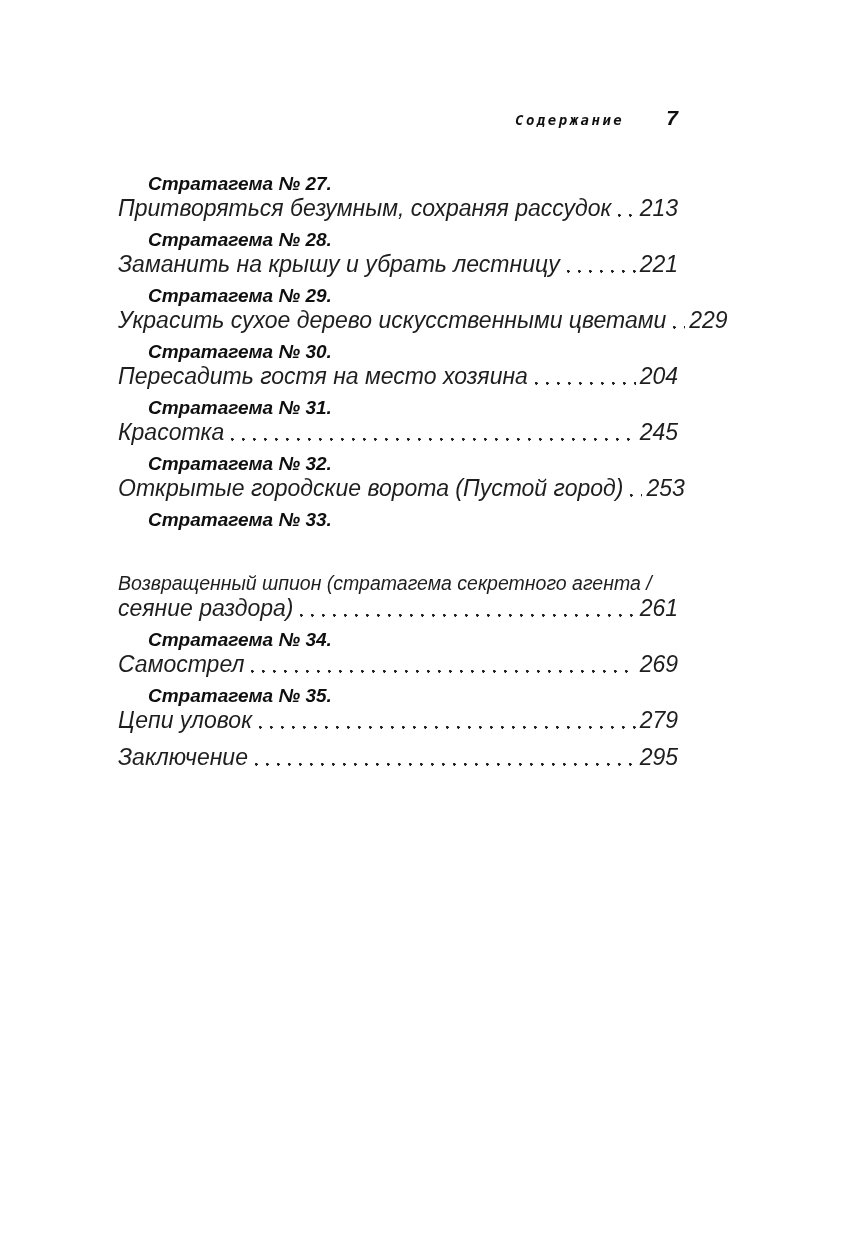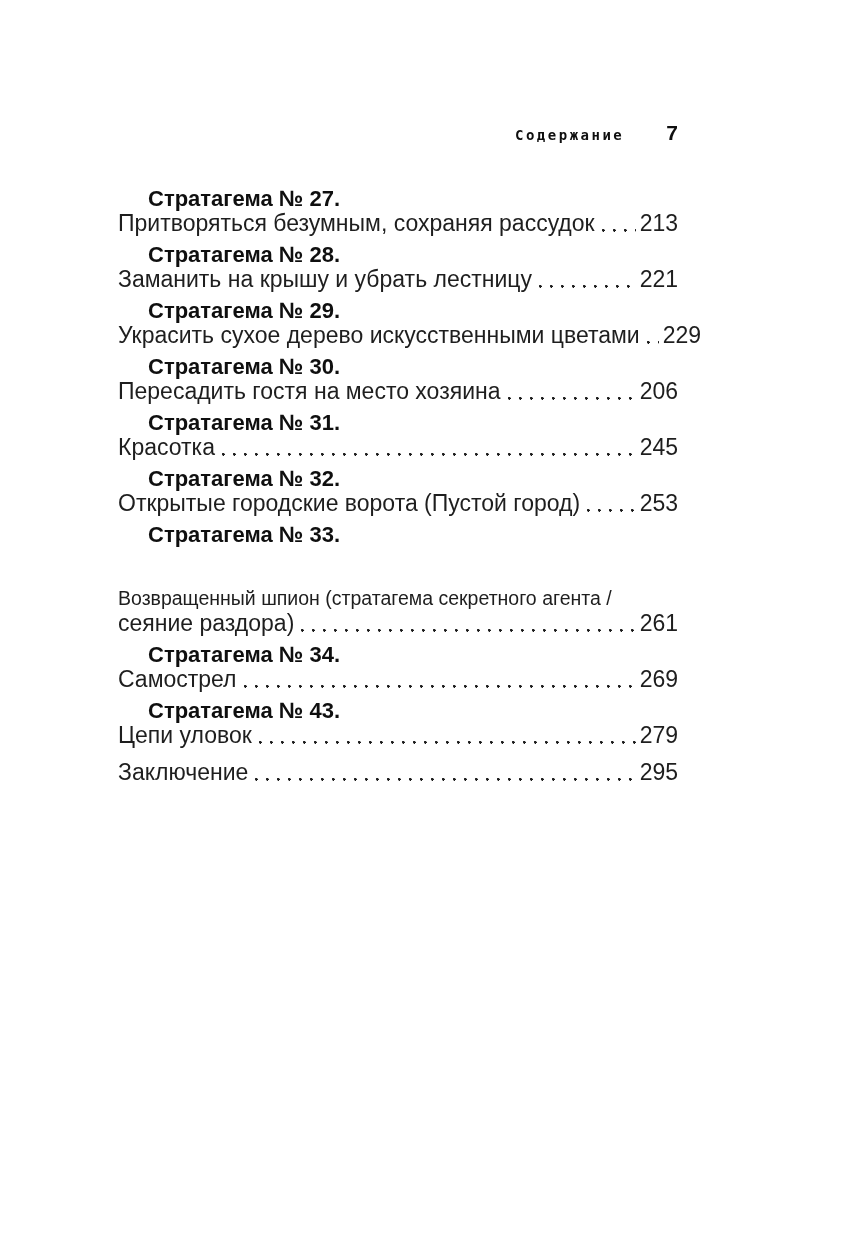--- a/index.html
+++ b/index.html
@@ -12,22 +12,23 @@
     width: 844px;
     height: 1240px;
     background: var(--background);
     font-family: "Liberation Sans", "DejaVu Sans", sans-serif;
     color: var(--text);
     overflow: hidden;
   }
   .page {
     position: absolute;
     left: 118px;
-    top: 121px;
+    top: 106px;
     width: 560px;
+    font-style: italic;
   }
   .toc-header {
     display: flex;
     justify-content: flex-end;
     align-items: baseline;
     gap: 42px;
     margin-bottom: 41px;
   }
   .toc-header-title {
     font-family: "DejaVu Sans Mono", "Liberation Mono", monospace;
@@ -38,21 +39,21 @@
   }
   .toc-header-pagenum {
     font-size: 21px;
     font-weight: bold;
     color: var(--heading);
   }
   .entry { margin-bottom: 6px; }
   .entry-heading {
     padding-left: 30px;
     font-weight: bold;
-    font-size: 22px;
+    font-size: 19px;
     line-height: 25px;
     color: var(--heading);
   }
   .entry-title-line {
     font-size: 19.5px;
     line-height: 25px;
     color: var(--text);
     margin-top: 39px;
   }
   .entry-line {
@@ -115,21 +116,21 @@
         <span class="dot-leader"></span>
         <span class="entry-page">229</span>
       </div>
     </div>
 
     <div class="entry">
       <div class="entry-heading">Стратагема № 30.</div>
       <div class="entry-line">
         <span class="entry-title">Пересадить гостя на место хозяина</span>
         <span class="dot-leader"></span>
-        <span class="entry-page">206</span>
+        <span class="entry-page">204</span>
       </div>
     </div>
 
     <div class="entry">
       <div class="entry-heading">Стратагема № 31.</div>
       <div class="entry-line">
         <span class="entry-title">Красотка</span>
         <span class="dot-leader"></span>
         <span class="entry-page">245</span>
       </div>
@@ -157,21 +158,21 @@
     <div class="entry">
       <div class="entry-heading">Стратагема № 34.</div>
       <div class="entry-line">
         <span class="entry-title">Самострел</span>
         <span class="dot-leader"></span>
         <span class="entry-page">269</span>
       </div>
     </div>
 
     <div class="entry">
-      <div class="entry-heading">Стратагема № 43.</div>
+      <div class="entry-heading">Стратагема № 35.</div>
       <div class="entry-line">
         <span class="entry-title">Цепи уловок</span>
         <span class="dot-leader"></span>
         <span class="entry-page">279</span>
       </div>
     </div>
 
 
   </div>
 

